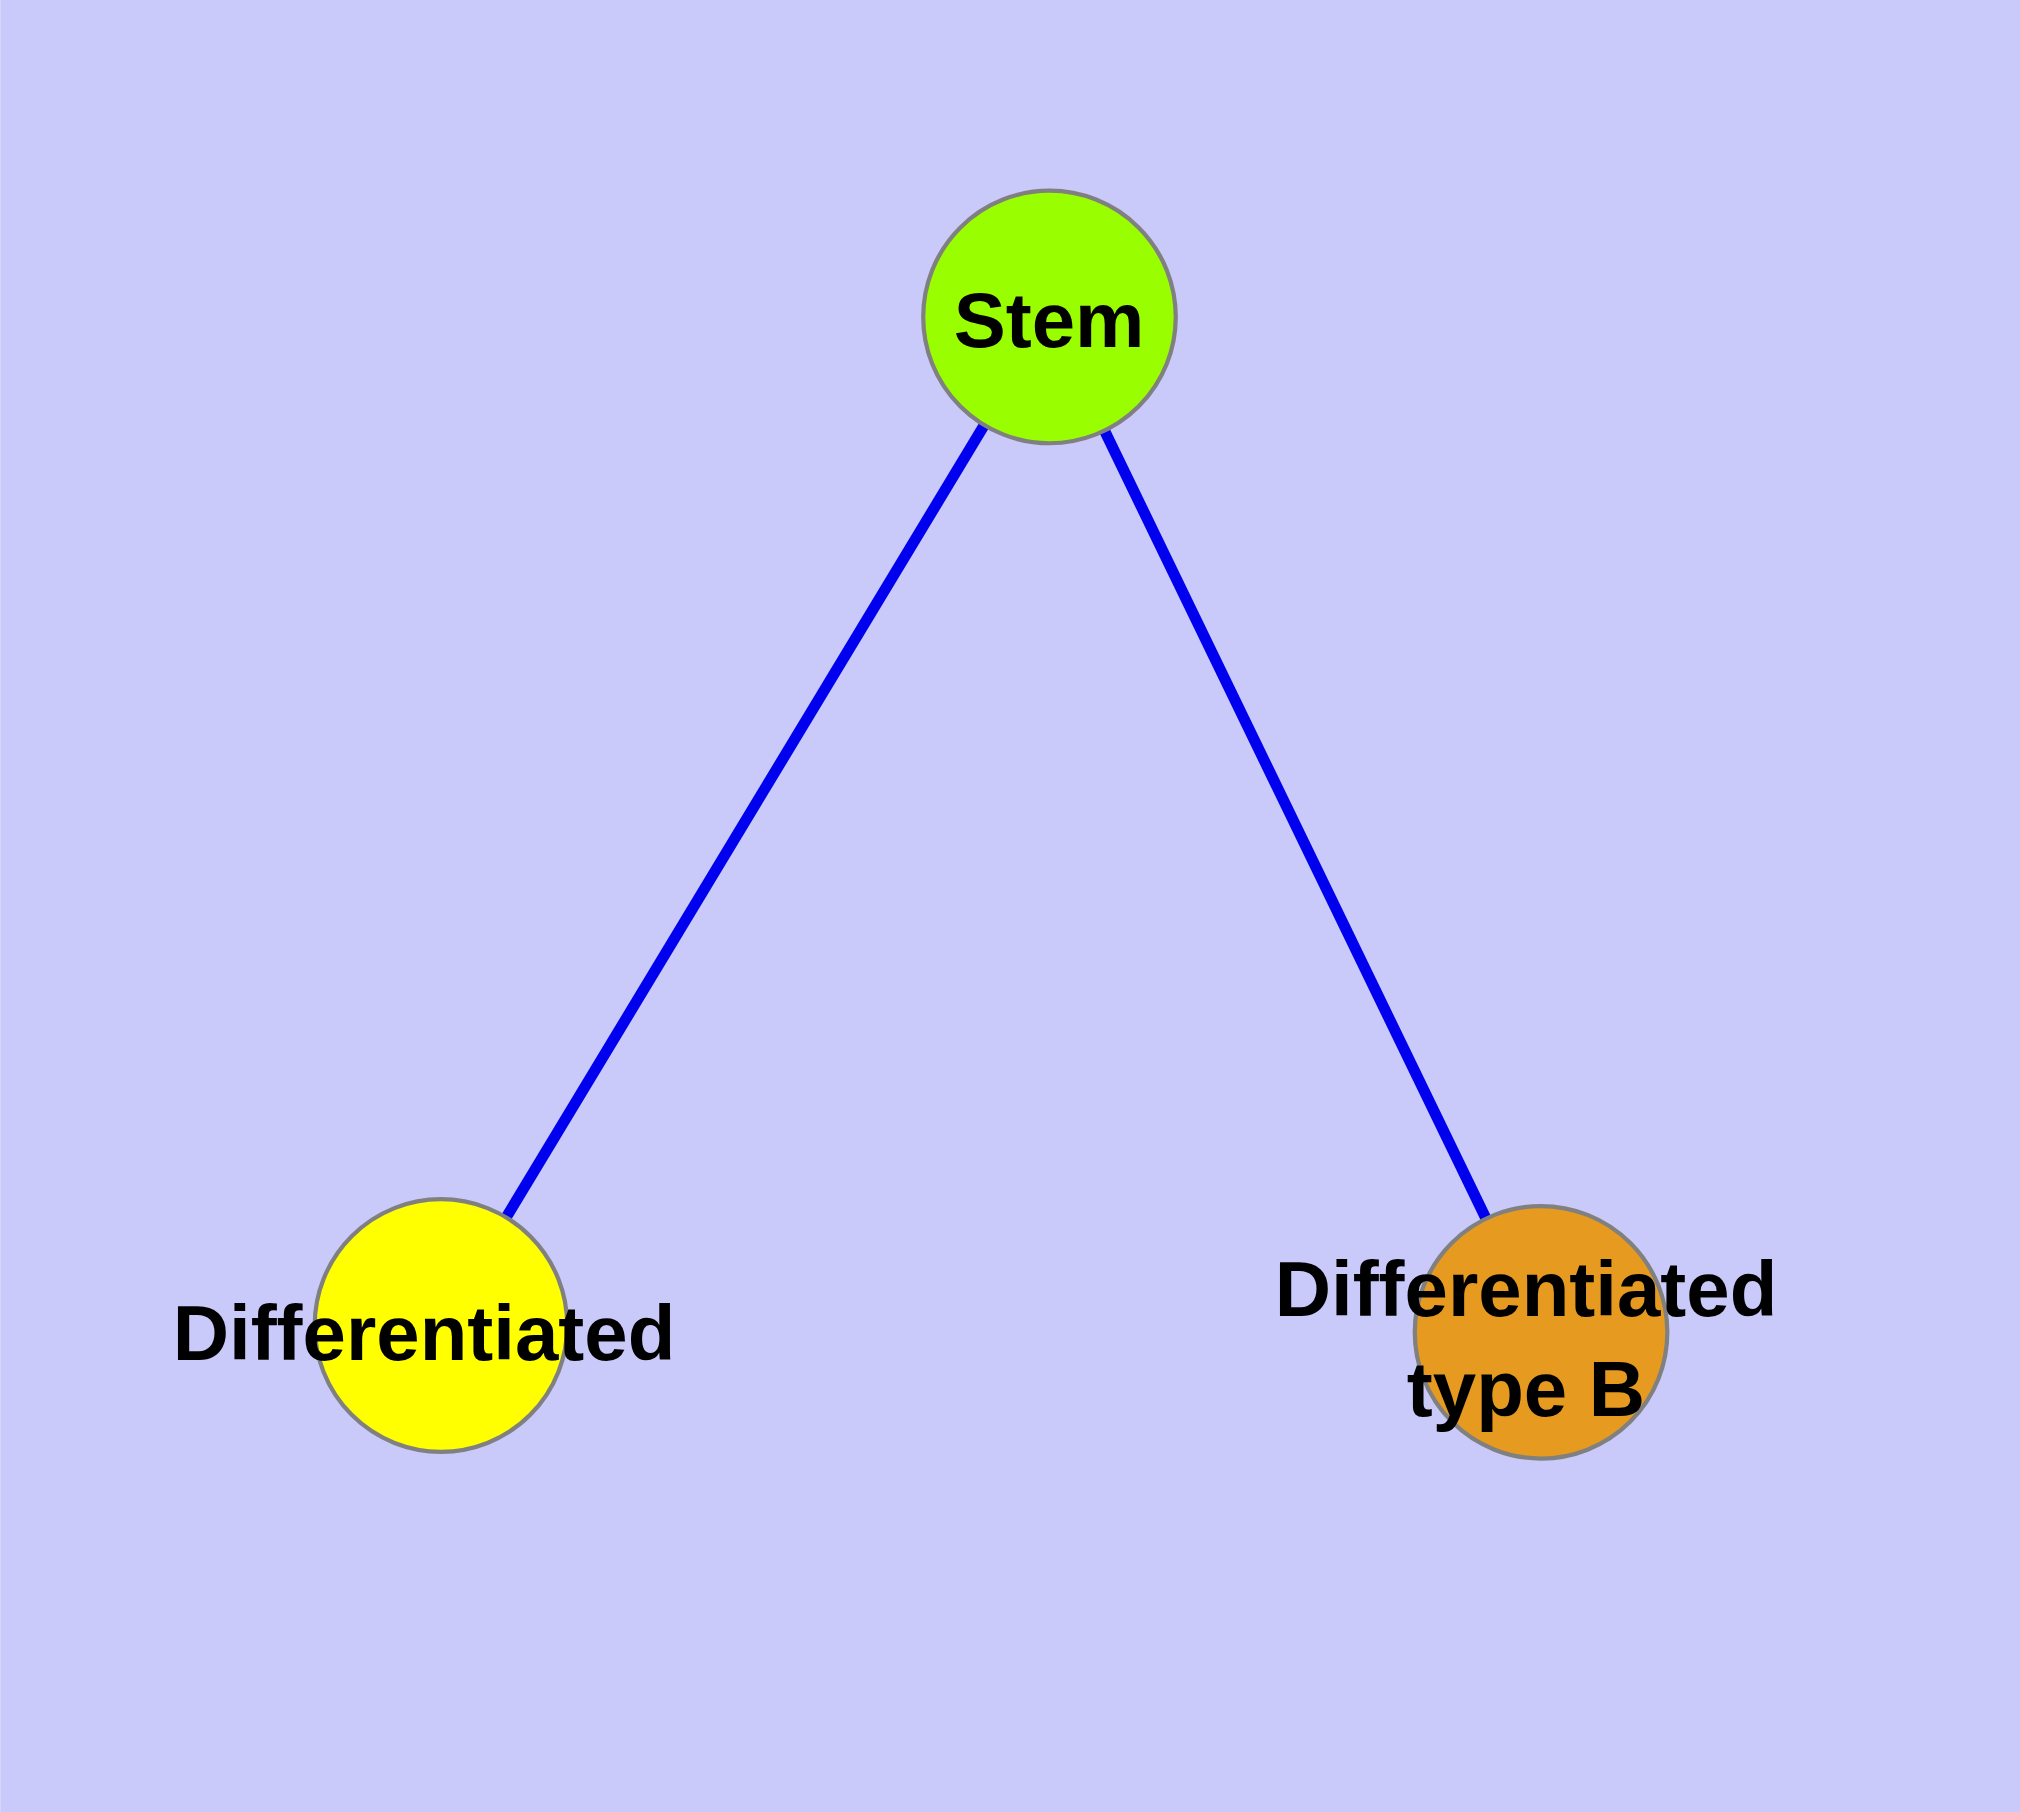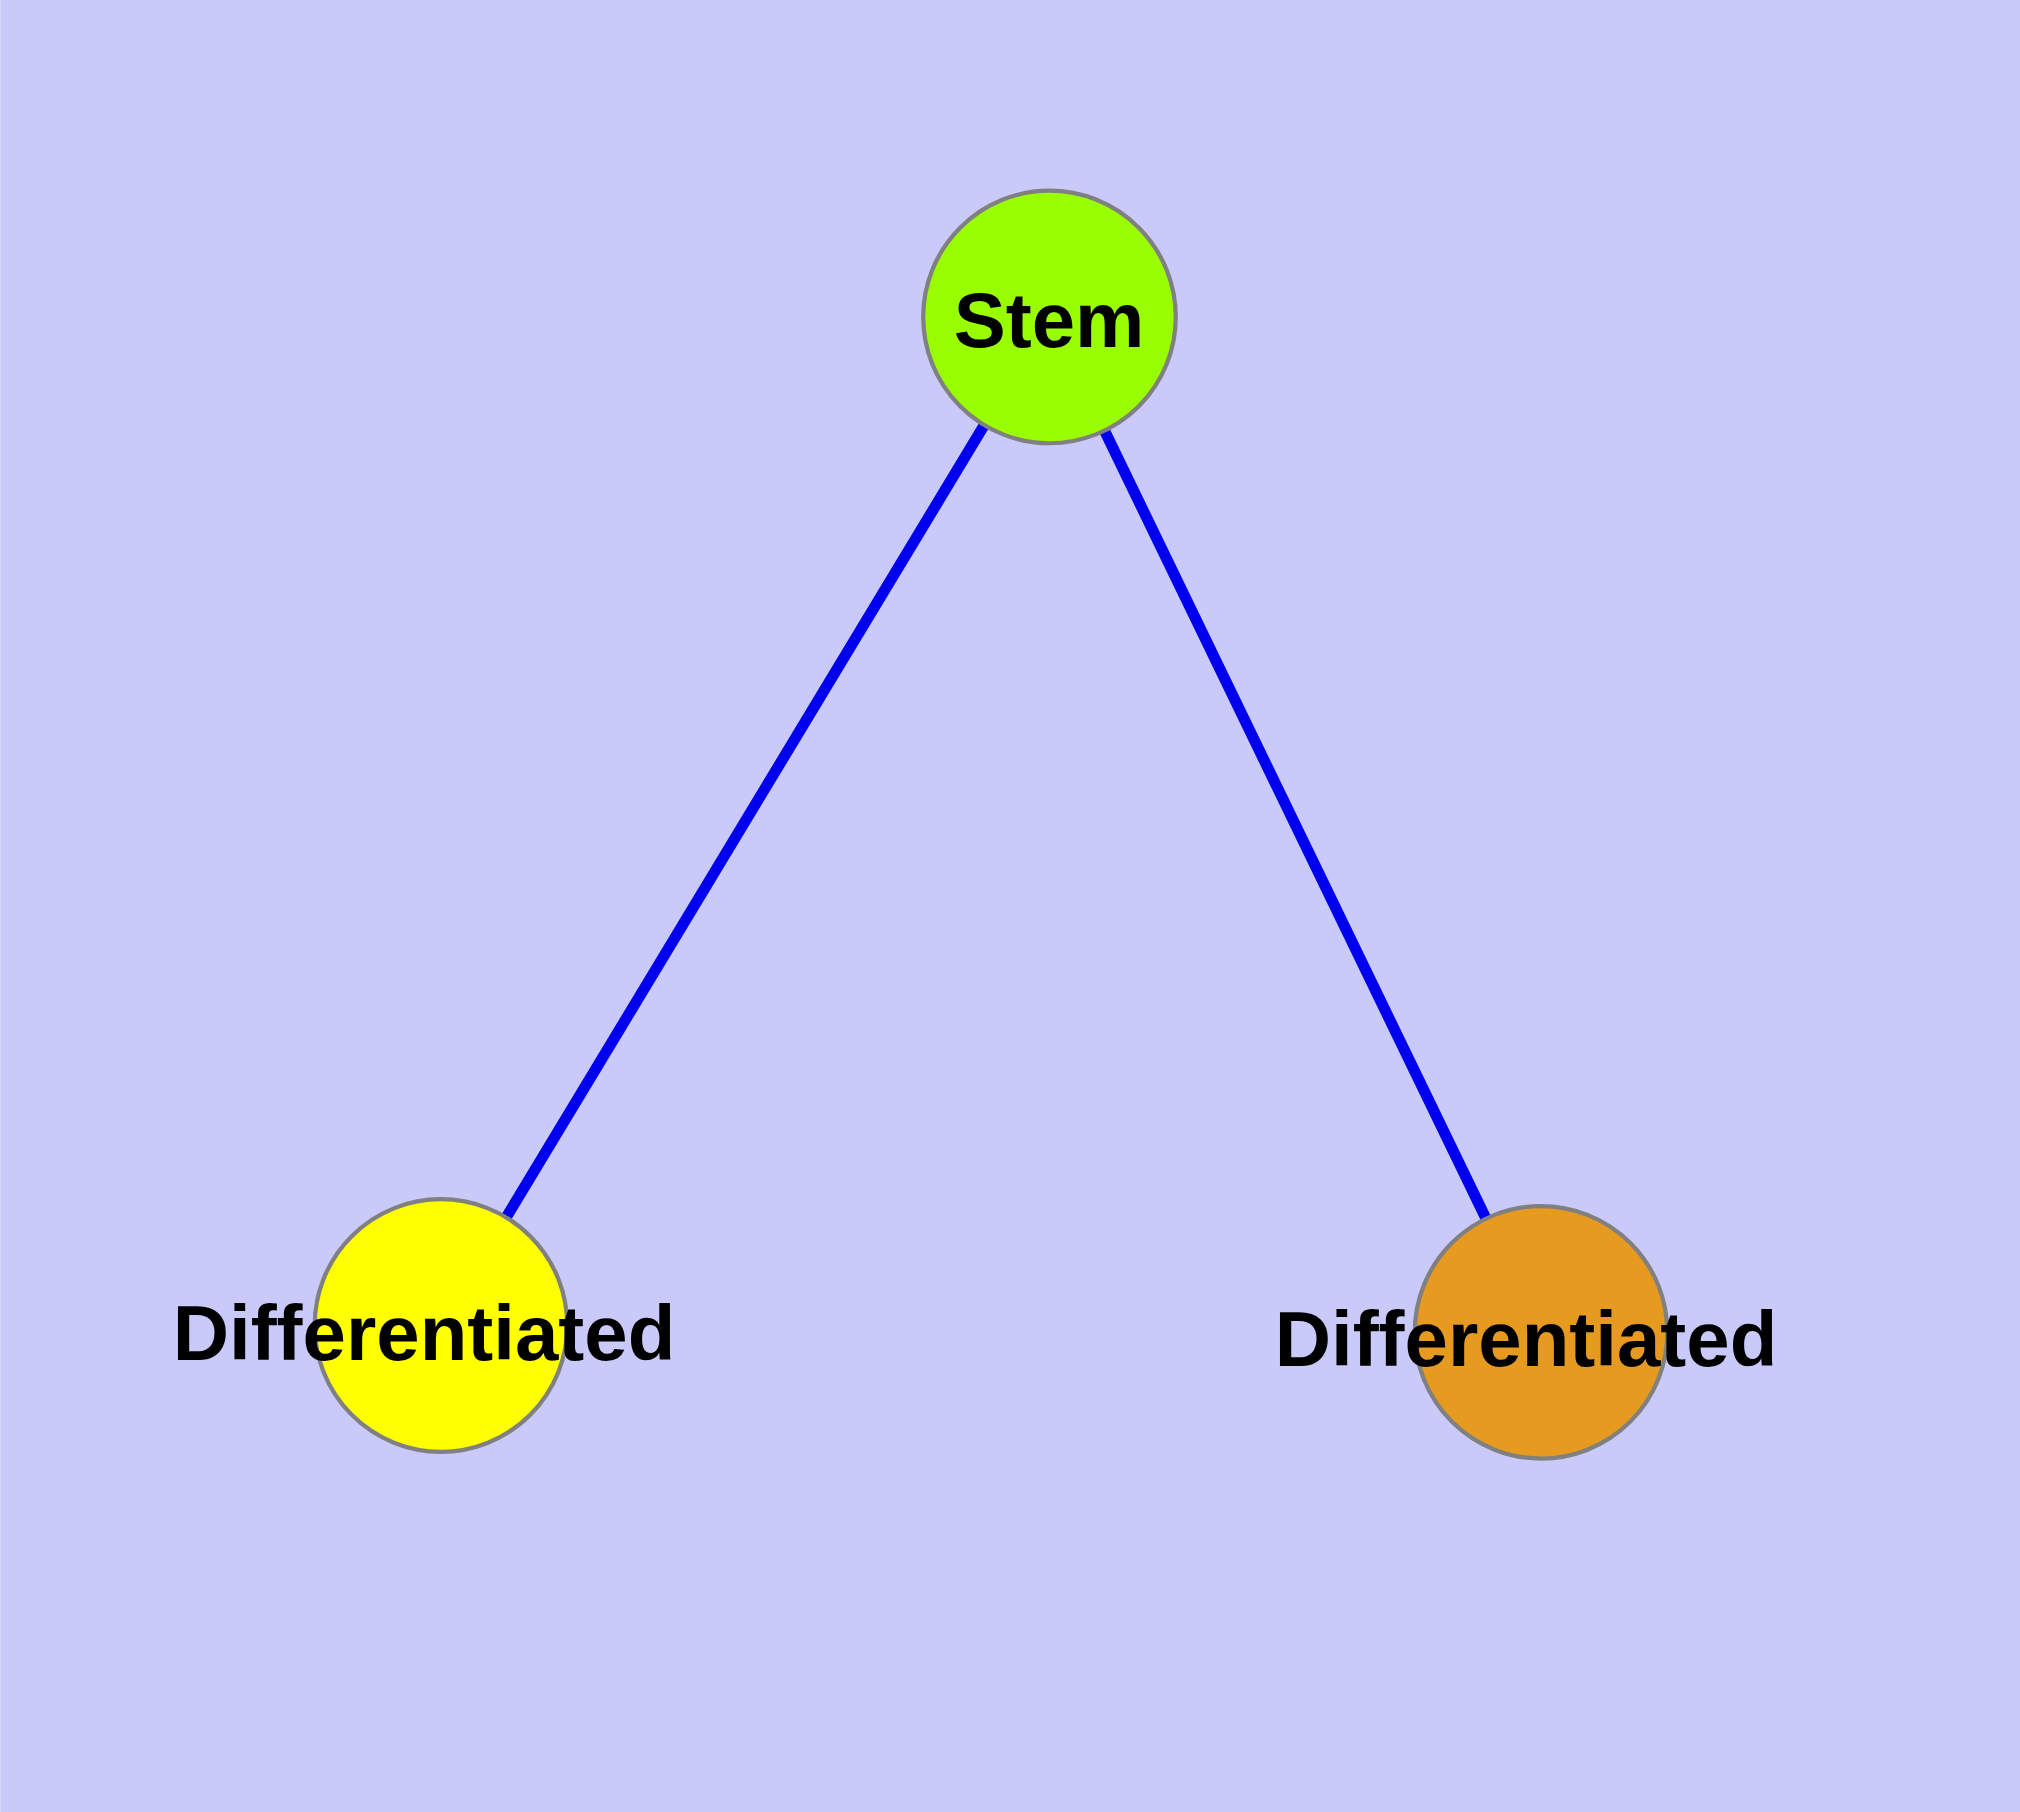--- a/index.html
+++ b/index.html
@@ -59,16 +59,17 @@
   <div class="node-label label-stem">
     <div>Stem</div>
   </div>
 
   <div class="node-label label-type-a">
     <div>Differentiated</div>
   </div>
 
   <div class="node-label label-type-b">
     <div>Differentiated</div>
+    <div>type B</div>
   </div>
 
 </div>
 
 
 </body></html>

